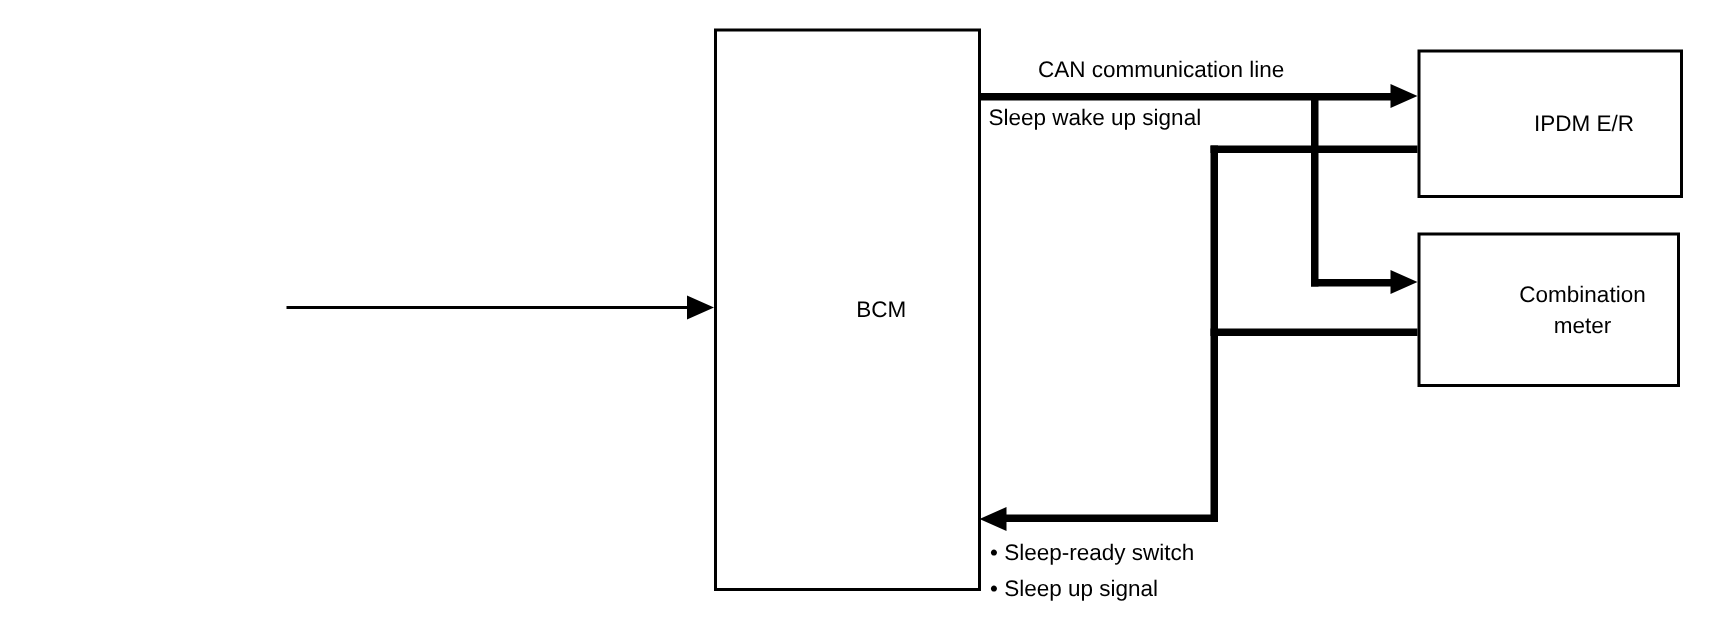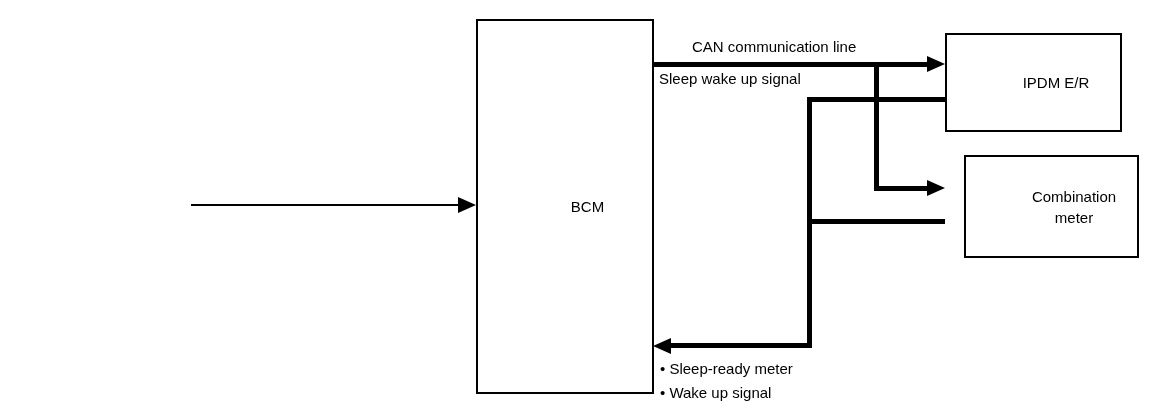--- a/index.html
+++ b/index.html
@@ -16,21 +16,21 @@
   }
   .node {
     position: absolute; box-sizing: border-box;
     border: 2px solid #000; background: #ffffff;
     display: flex; align-items: center; justify-content: center;
     font-size: 15px; text-align: center; padding-left: 45px;
   }
   #node-each-switch { left: 8px;   top: 164px; width: 183px; height: 83px; }
   #node-bcm         { left: 476px; top: 19px;  width: 178px; height: 375px; }
   #node-ipdm        { left: 945px; top: 33px;  width: 177px; height: 99px; }
-  #node-meter       { left: 945px; top: 155px; width: 175px; height: 103px; margin-left: 19px; }
+  #node-meter       { left: 945px; top: 155px; width: 175px; height: 103px; }
   #node-meter .node-label { width: 112px; line-height: 21px; }
 
   .line { position: absolute; background: #000; }
   
   #line-switch-bcm   { left: 191px; top: 204px; width: 267px; height: 2px; }
   
   #line-can          { left: 653px; top: 62px;  width: 276px; height: 5px; }
   
   #line-branch-v     { left: 874px; top: 62px;  width: 5px;   height: 129px; }
   
@@ -94,16 +94,16 @@
   <div class="arrow-right" id="arrow-into-meter"></div>
 
   <div class="line" id="line-ipdm-return"></div>
   <div class="line" id="line-return-v"></div>
   <div class="line" id="line-meter-return"></div>
   <div class="line" id="line-bcm-return"></div>
   <div class="arrow-left" id="arrow-into-bcm-return"></div>
 
   <div class="label" id="label-can">CAN communication line</div>
   <div class="label" id="label-sleep-wake">Sleep wake up signal</div>
-  <div class="label" id="label-sleep-ready">• Sleep-ready meter</div>
-  <div class="label" id="label-wake-up">• Wake up signal</div>
+  <div class="label" id="label-sleep-ready">• Sleep-ready switch</div>
+  <div class="label" id="label-wake-up">• Sleep up signal</div>
 
 </div>
 
 </body></html>

